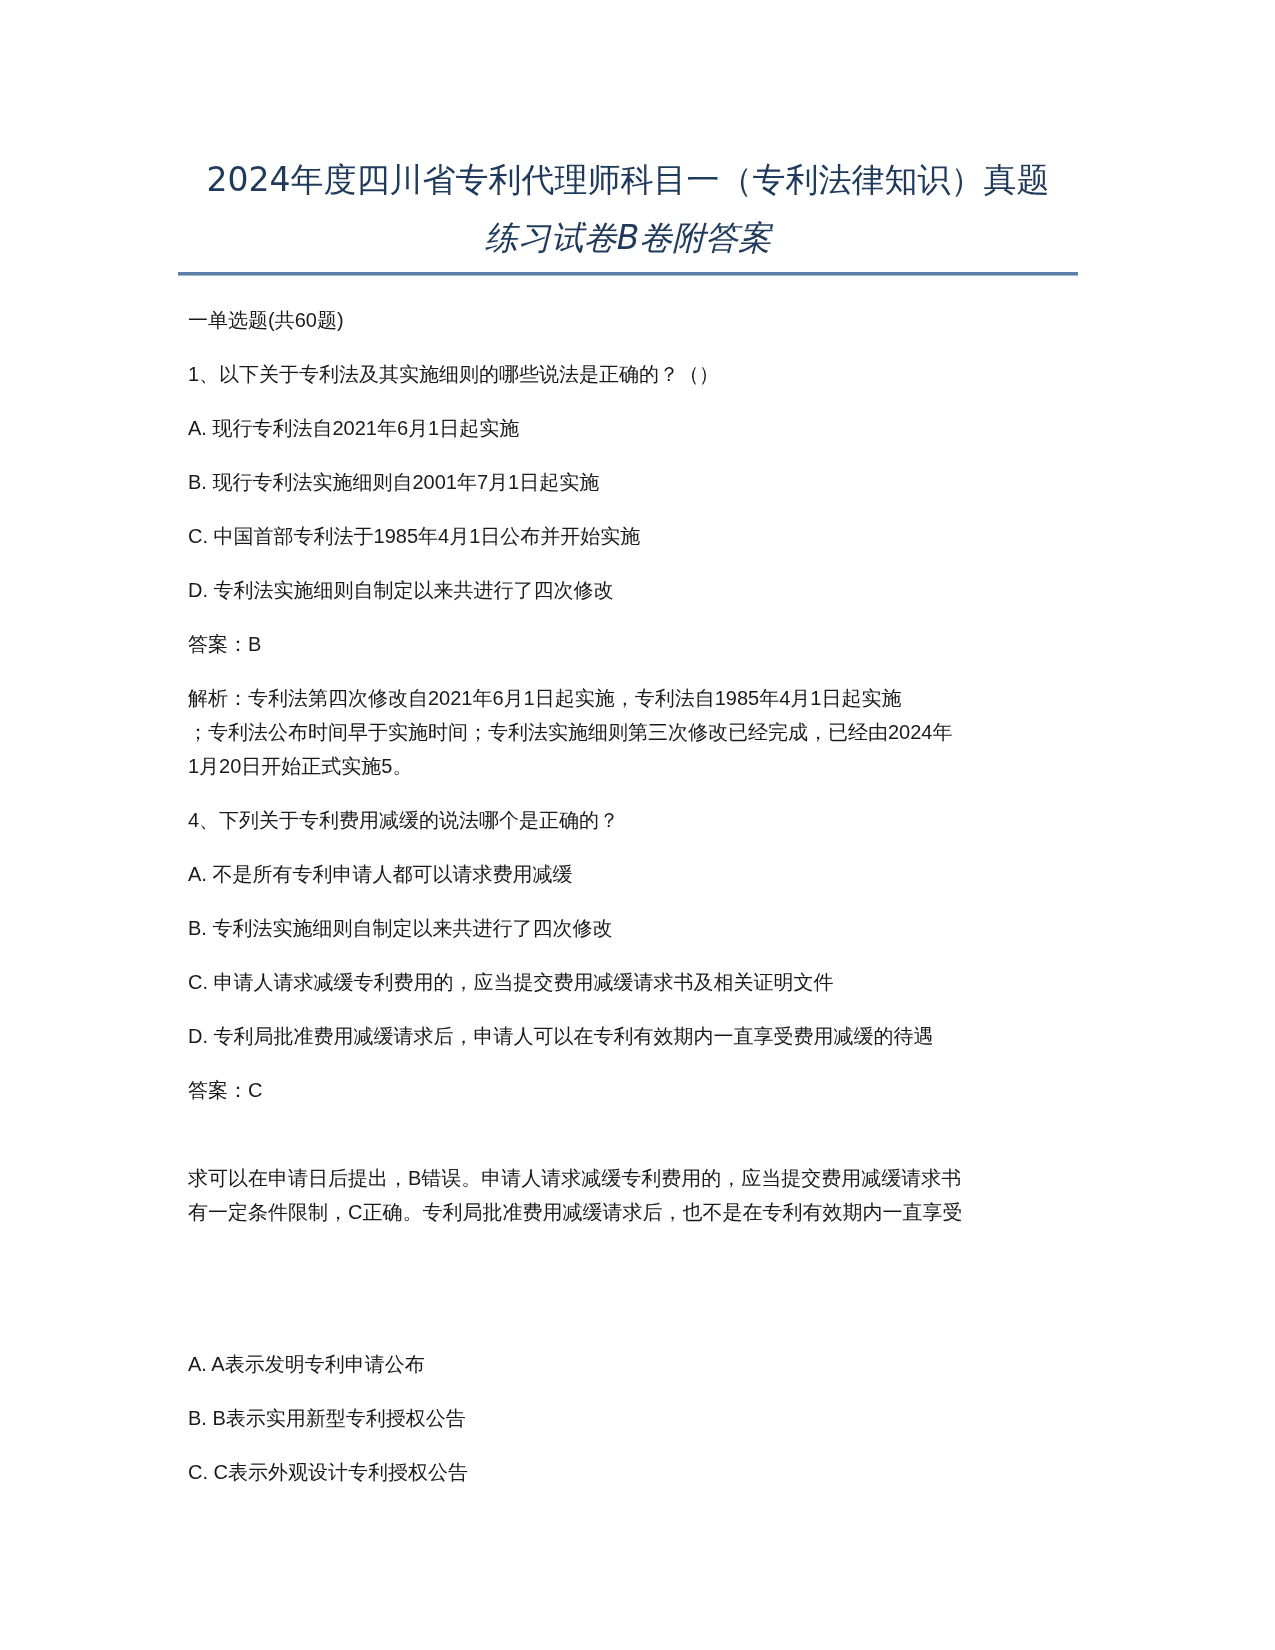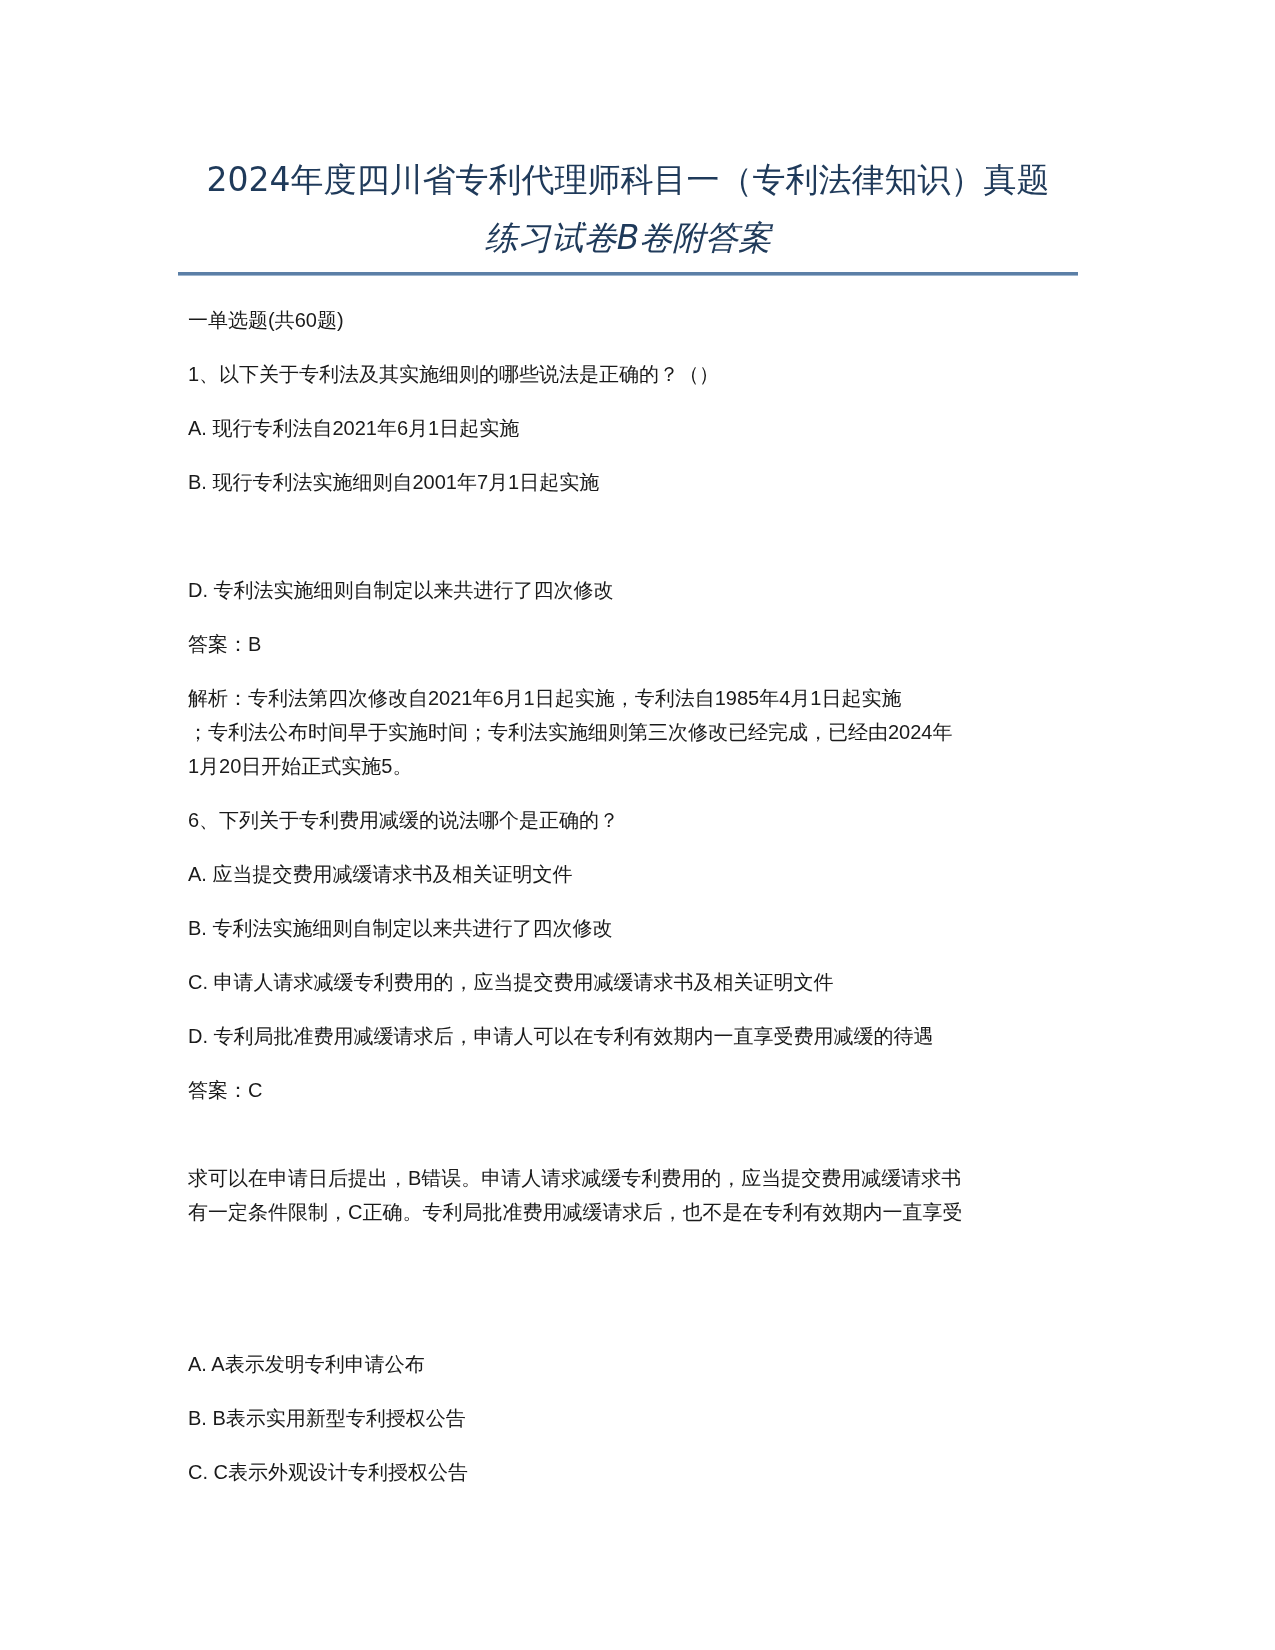--- a/index.html
+++ b/index.html
@@ -24,28 +24,29 @@
 <div class="page">
   <div class="title l1">2024年度四川省专利代理师科目一（专利法律知识）真题</div>
   <div class="title l2">练习试卷B卷附答案</div>
   <div class="rule"></div>
 
   <div class="line" style="top:307px">一单选题(共60题)</div>
 
   <div class="line" style="top:361px">1、以下关于专利法及其实施细则的哪些说法是正确的？（）</div>
   <div class="line" style="top:415px">A. 现行专利法自2021年6月1日起实施</div>
   <div class="line" style="top:469px">B. 现行专利法实施细则自2001年7月1日起实施</div>
+  <div class="line" style="top:523px">C. 中国首部专利法于1985年4月1日公布并开始实施</div>
   <div class="line" style="top:577px">D. 专利法实施细则自制定以来共进行了四次修改</div>
   <div class="line" style="top:631px">答案：B</div>
   <div class="line" style="top:685px">解析：专利法第四次修改自2021年6月1日起实施，专利法自1985年4月1日起实施</div>
   <div class="line" style="top:719px">；专利法公布时间早于实施时间；专利法实施细则第三次修改已经完成，已经由2024年</div>
   <div class="line" style="top:753px">1月20日开始正式实施5。</div>
 
-  <div class="line" style="top:807px">6、下列关于专利费用减缓的说法哪个是正确的？</div>
-  <div class="line" style="top:861px">A. 应当提交费用减缓请求书及相关证明文件</div>
+  <div class="line" style="top:807px">4、下列关于专利费用减缓的说法哪个是正确的？</div>
+  <div class="line" style="top:861px">A. 不是所有专利申请人都可以请求费用减缓</div>
   <div class="line" style="top:915px">B. 专利法实施细则自制定以来共进行了四次修改</div>
   <div class="line" style="top:969px">C. 申请人请求减缓专利费用的，应当提交费用减缓请求书及相关证明文件</div>
   <div class="line" style="top:1023px">D. 专利局批准费用减缓请求后，申请人可以在专利有效期内一直享受费用减缓的待遇</div>
   <div class="line" style="top:1077px">答案：C</div>
   <div class="line" style="top:1165px">求可以在申请日后提出，B错误。申请人请求减缓专利费用的，应当提交费用减缓请求书</div>
   <div class="line" style="top:1199px">有一定条件限制，C正确。专利局批准费用减缓请求后，也不是在专利有效期内一直享受</div>
 
   <div class="line" style="top:1351px">A. A表示发明专利申请公布</div>
   <div class="line" style="top:1405px">B. B表示实用新型专利授权公告</div>
   <div class="line" style="top:1459px">C. C表示外观设计专利授权公告</div>

